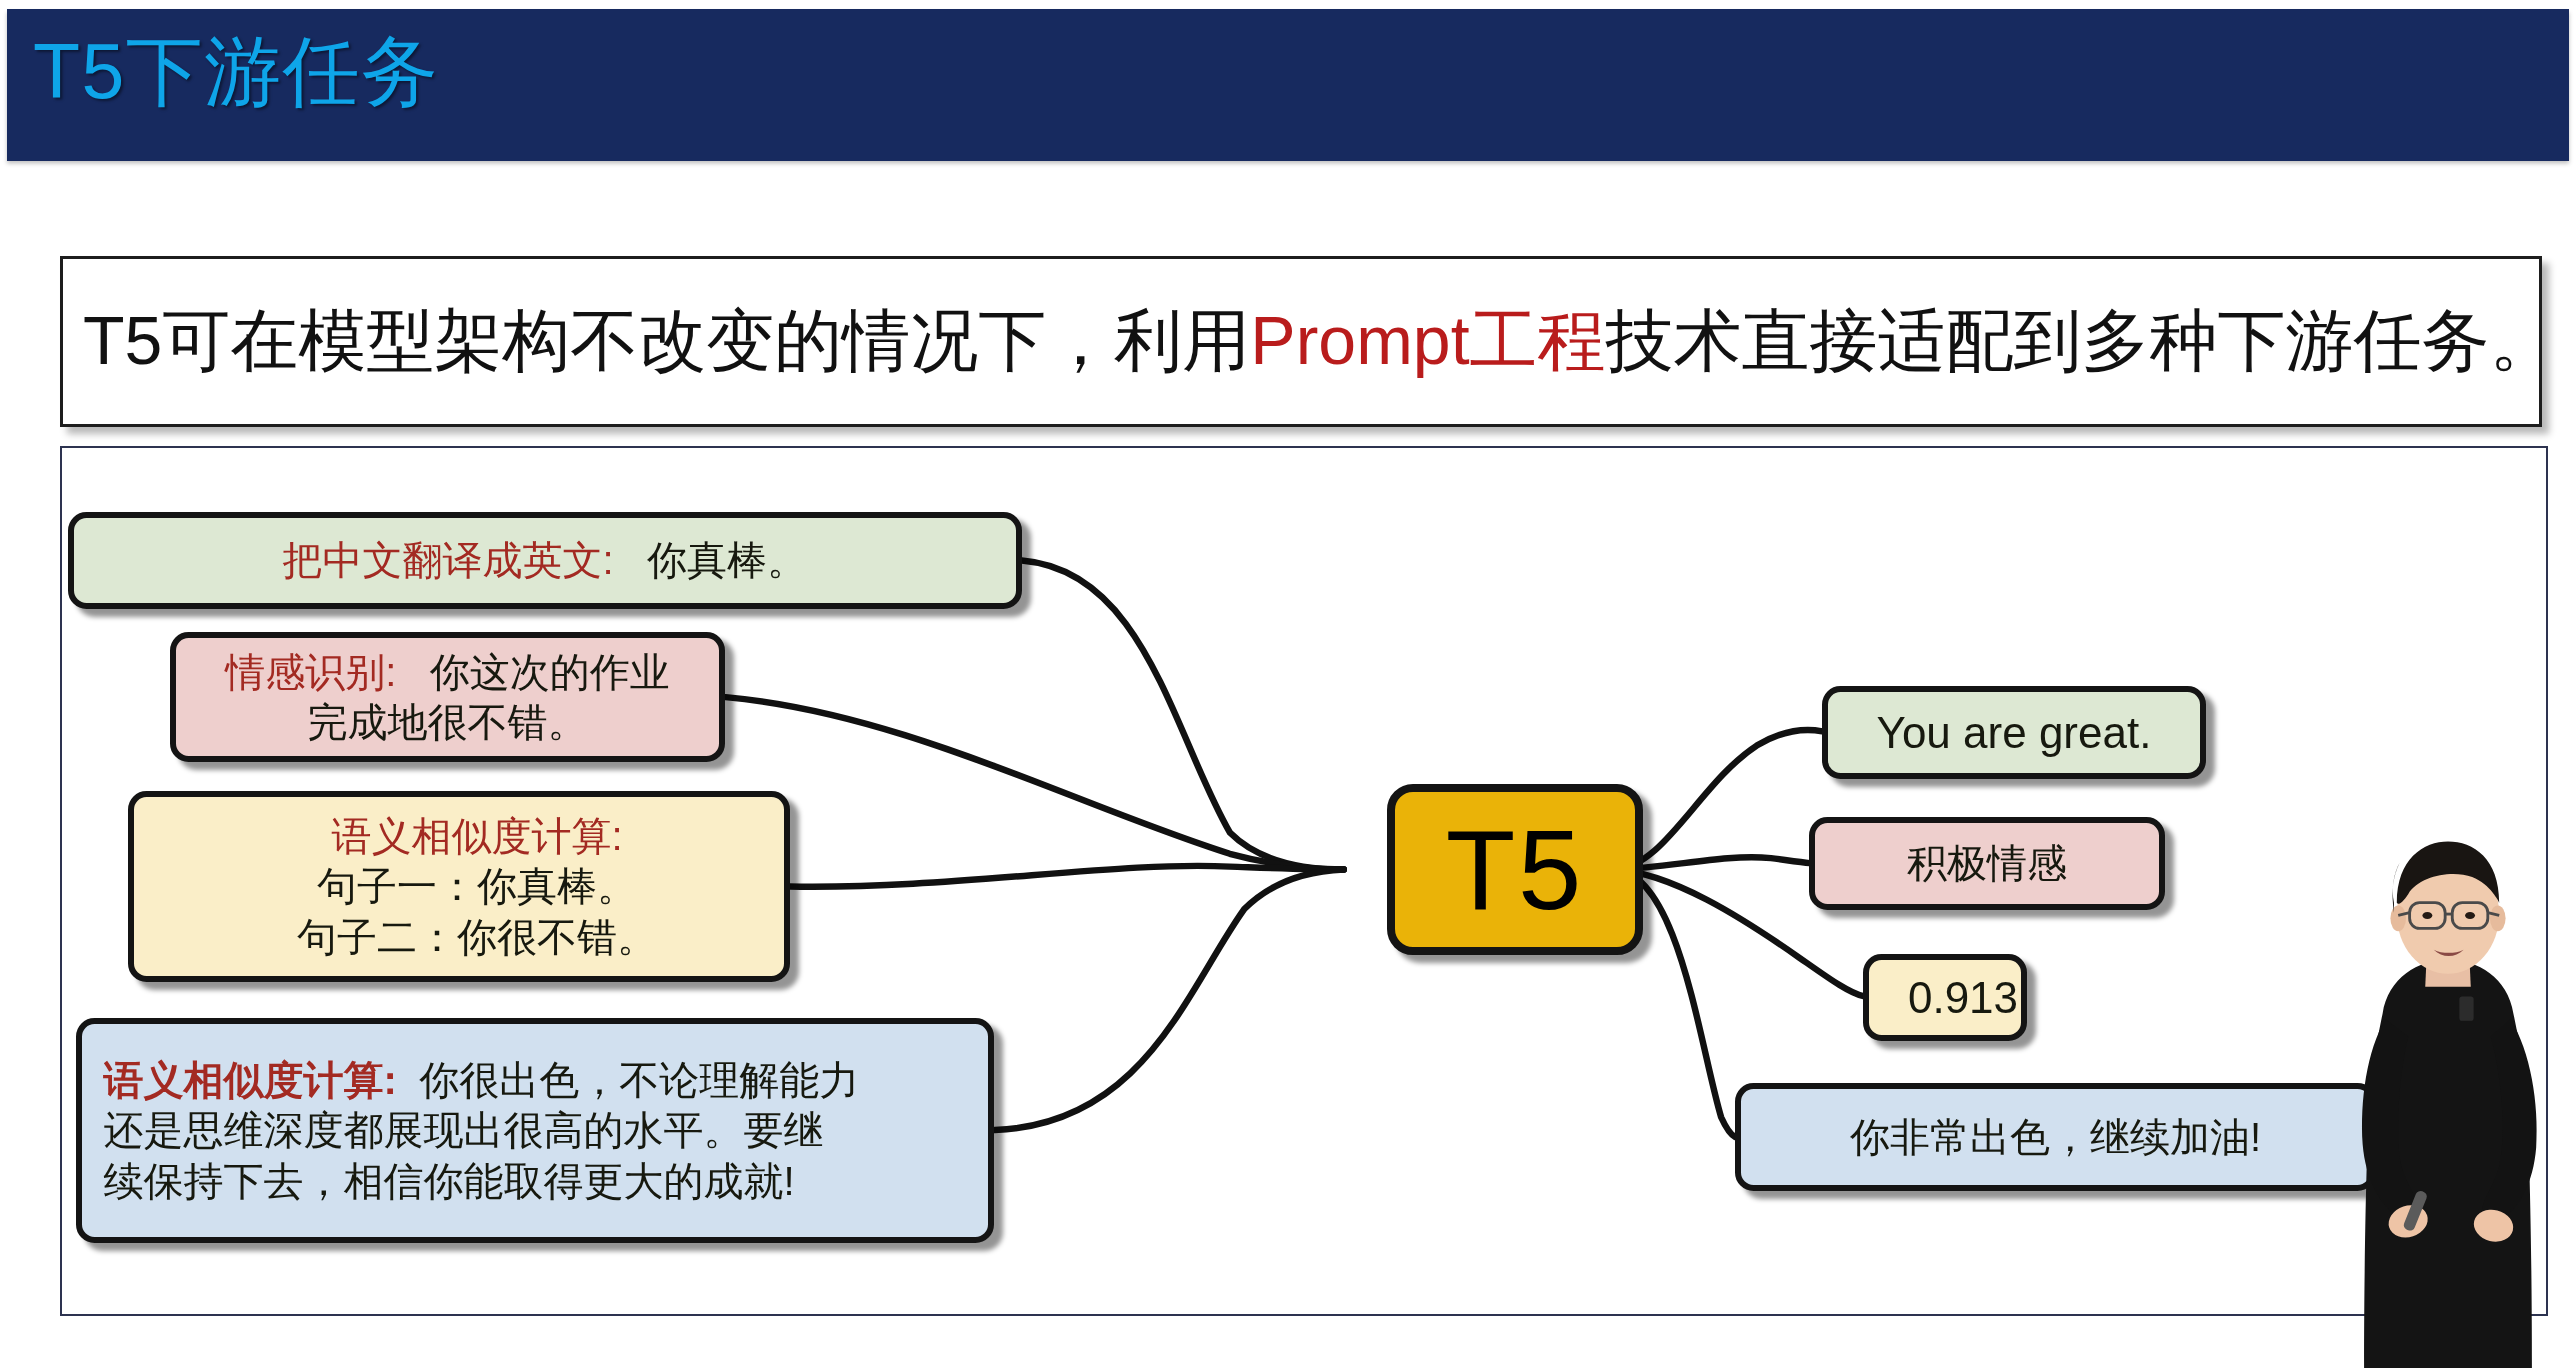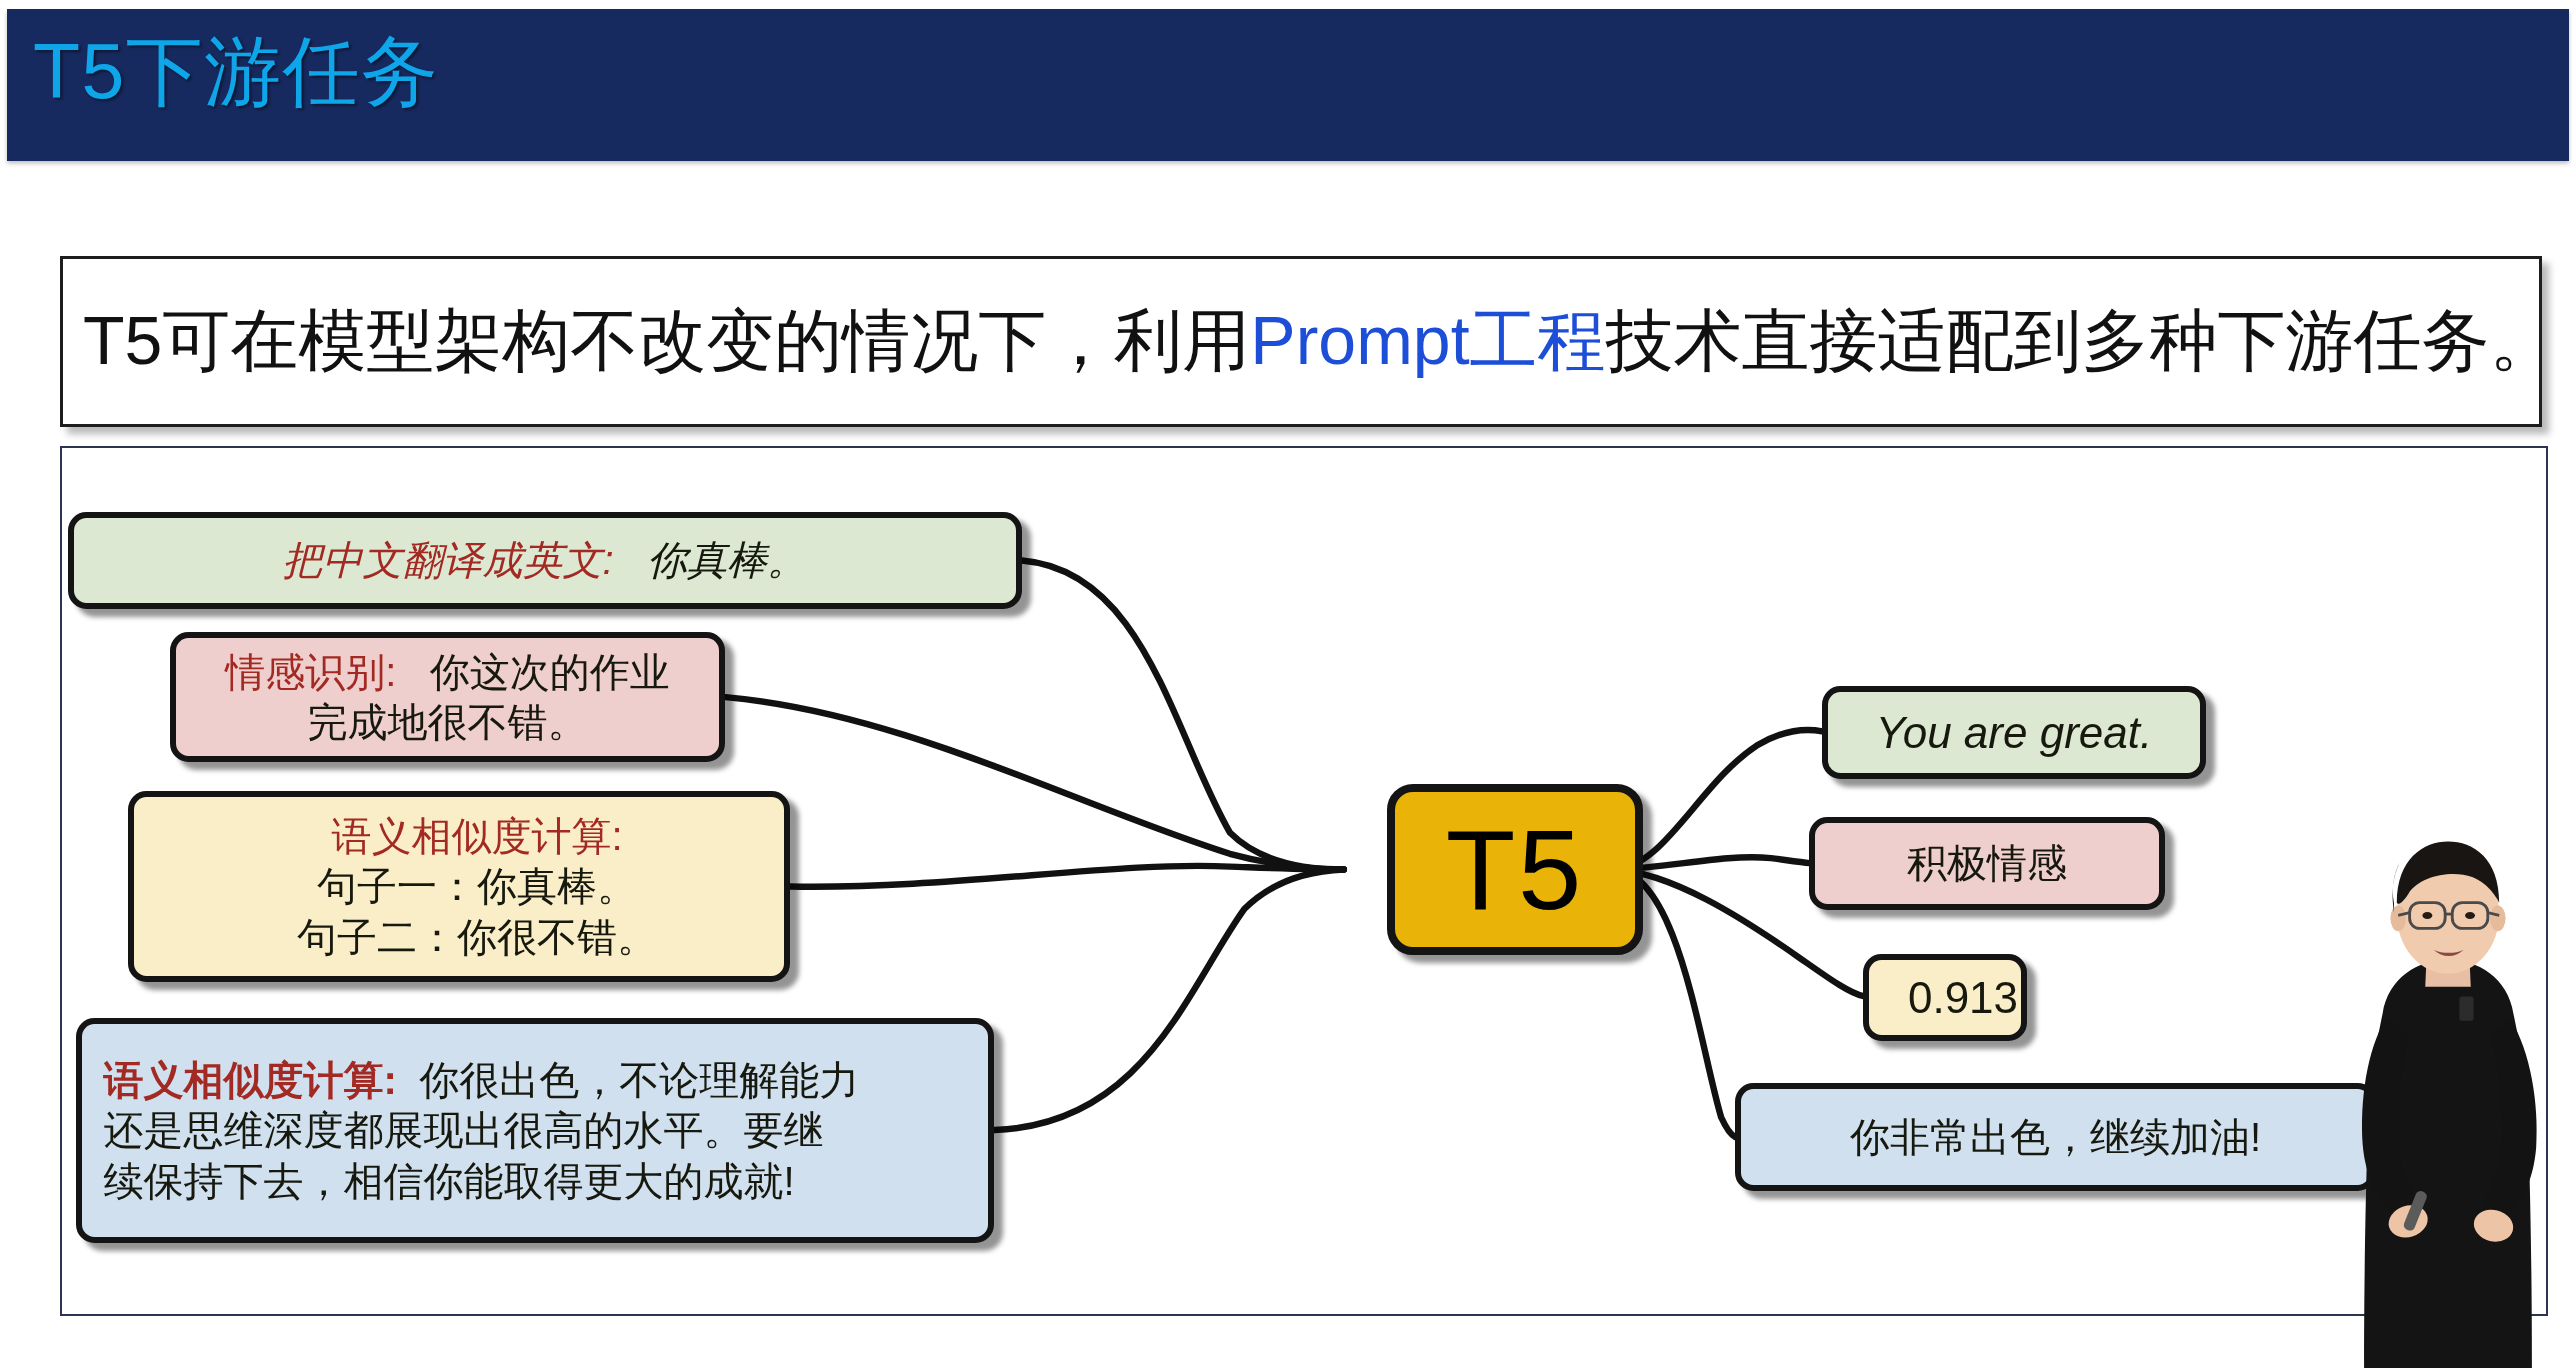--- a/index.html
+++ b/index.html
@@ -13,38 +13,38 @@
                 font-size:77px;line-height:1;letter-spacing:1.4px;
                 text-shadow:2.1px 2.1px 2.8px rgba(0,0,0,.45);white-space:nowrap;}
 
   
   .statement{position:absolute;left:60px;top:256px;width:2482px;height:171px;
              background:#ffffff;border:3.6px solid #1d1d1d;
              box-shadow:7.1px 7.1px 7.1px rgba(0,0,0,.28);
              display:flex;align-items:center;box-sizing:border-box;}
   .statement-text{font-size:68px;color:#111111;white-space:nowrap;
                   padding-left:20px;letter-spacing:0px;}
-  .hl-red{color:#1d4ed8;}
+  .hl-red{color:#b91c1c;}
 
   
   .diagram{position:absolute;left:60px;top:446px;width:2488px;height:870px;
            background:#ffffff;border:2.8px solid #2d3350;box-sizing:border-box;}
 
   
   .wires{position:absolute;left:0;top:0;width:2488px;height:870px;}
 
   
   .node{position:absolute;box-sizing:border-box;
         border:6.4px solid #141414;border-radius:18.5px;
         box-shadow:8.5px 7.8px 5px rgba(0,0,0,.42);
         display:flex;flex-direction:column;align-items:center;
         justify-content:center;text-align:center;
         font-size:40px;line-height:1.26;color:#17190f;z-index:3;}
   .node .red{color:#a32a22;}
-  .node-green{background:#dde8d3;font-style:italic;}
+  .node-green{background:#dde8d3;}
   .node-pink {background:#eecfcd;}
   .node-yellow{background:#faeec8;padding-left:36px;}
   .node-blue {background:#d1e0ef;}
   .node-gray {background:#eab308;margin-left:36px;}
 
   
   #in-translate {left:  5.7px; top: 64px; width:954px; height:97px;}
   #in-sentiment {left:108px; top:184px; width: 555px; height:130px;}
   #in-similarity{left: 66px; top:343px; width: 662px; height:191px;}
   #in-summary   {left: 14.2px; top:570px; width:918px; height:225px;

